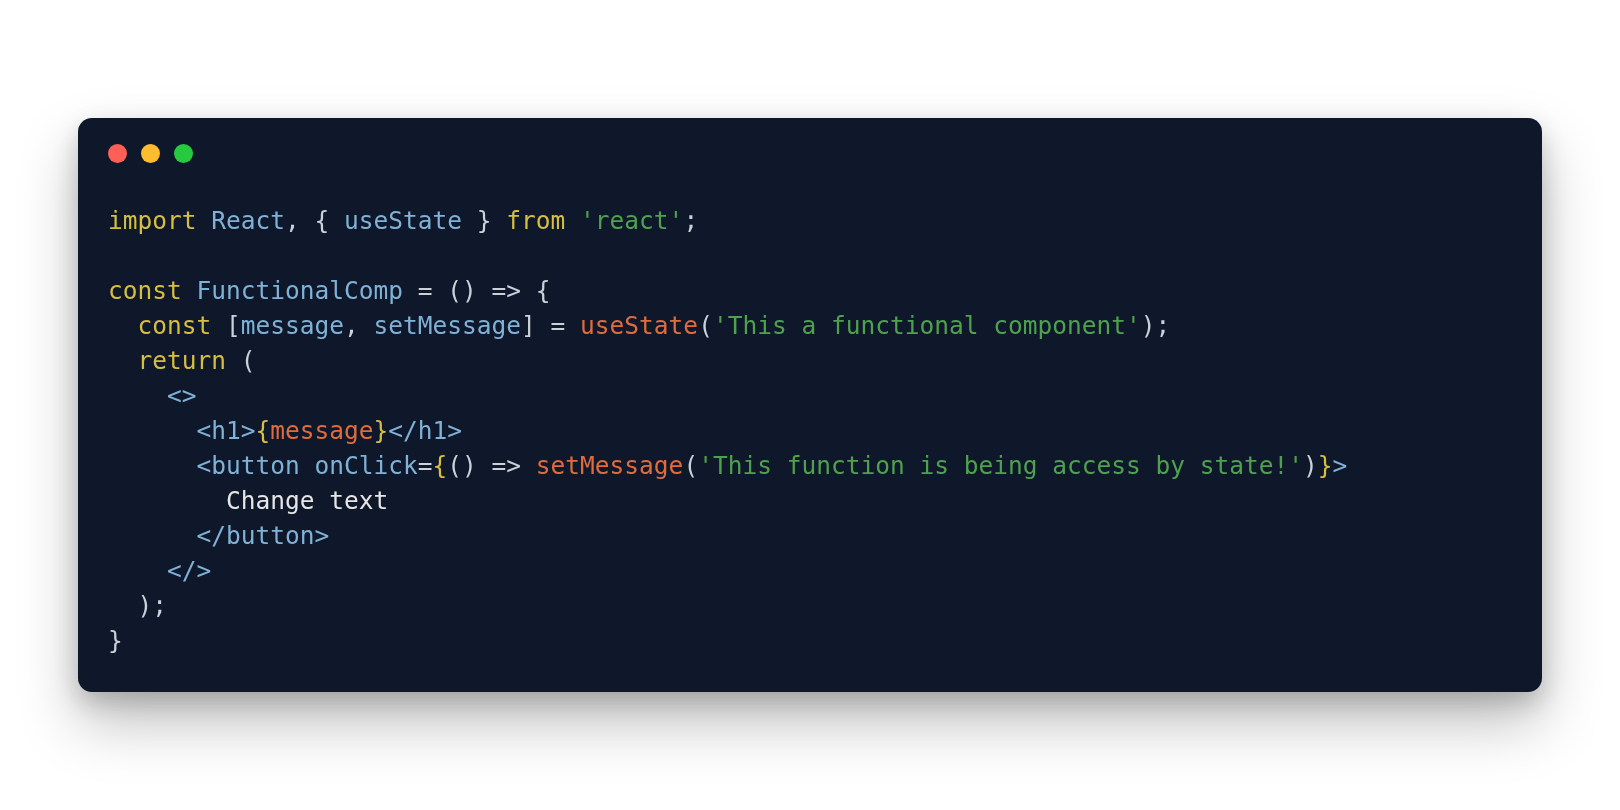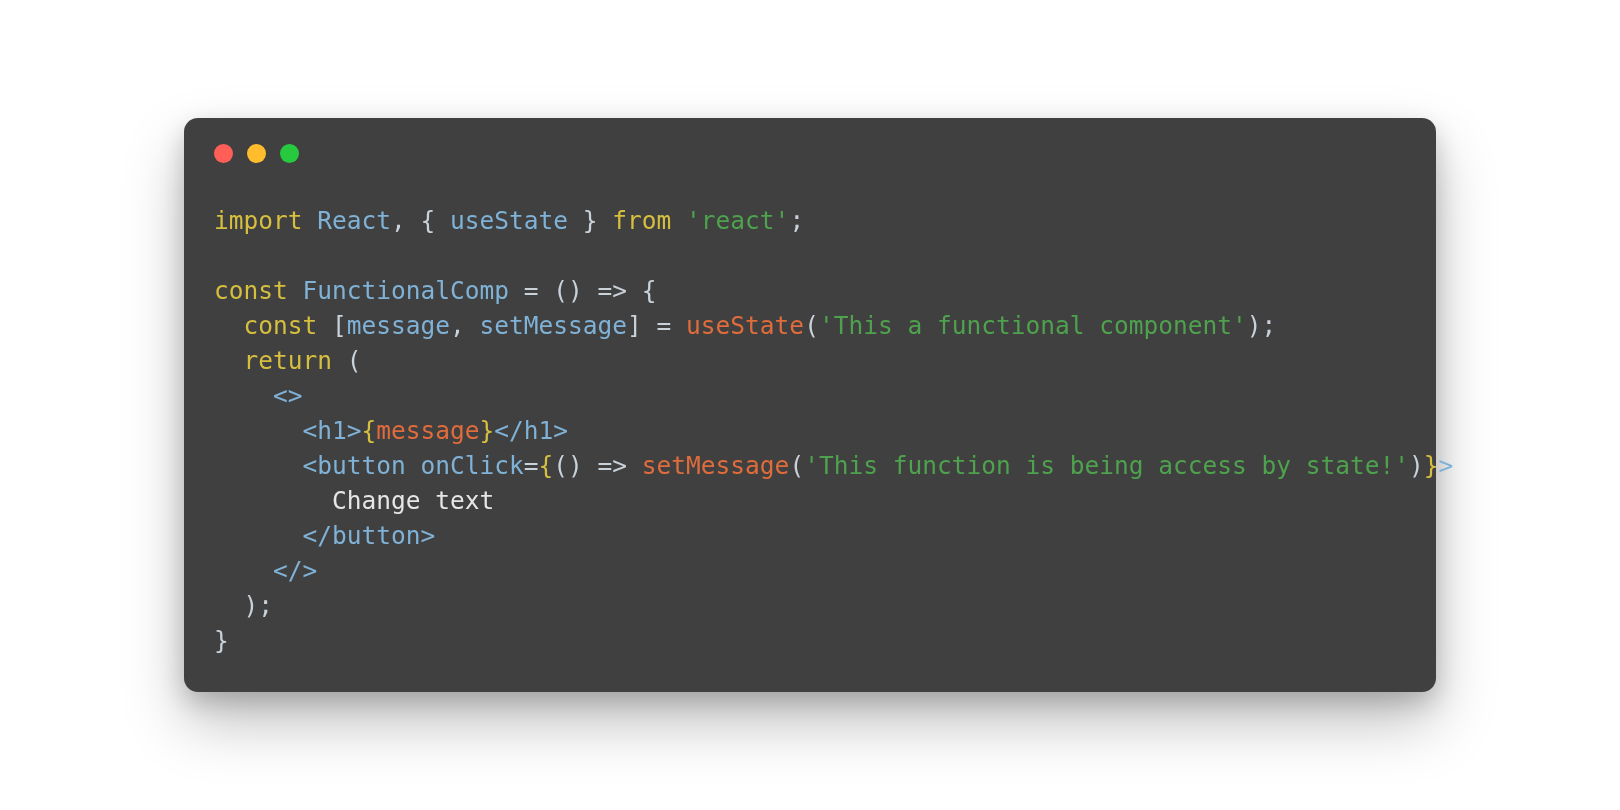--- a/index.html
+++ b/index.html
@@ -6,22 +6,22 @@
   html, body { width: 1620px; height: 810px; background: #ffffff; font-family: ui-monospace, SFMono-Regular, Menlo, Monaco, Consolas, monospace; }
   .stage {
     width: 1620px;
     height: 810px;
     display: flex;
     align-items: center;
     justify-content: center;
     background: #ffffff;
   }
   .window {
-    width: 1252px;
-    background: #404040;
+    width: 1464px;
+    background: #0f172a;
     border-radius: 14px;
     box-shadow: 0 30px 60px rgba(0,0,0,0.25), 0 10px 25px rgba(0,0,0,0.18);
     padding: 26px 30px 34px 30px;
   }
   .titlebar {
     display: flex;
     align-items: center;
     gap: 14px;
     margin-bottom: 40px;
   }

